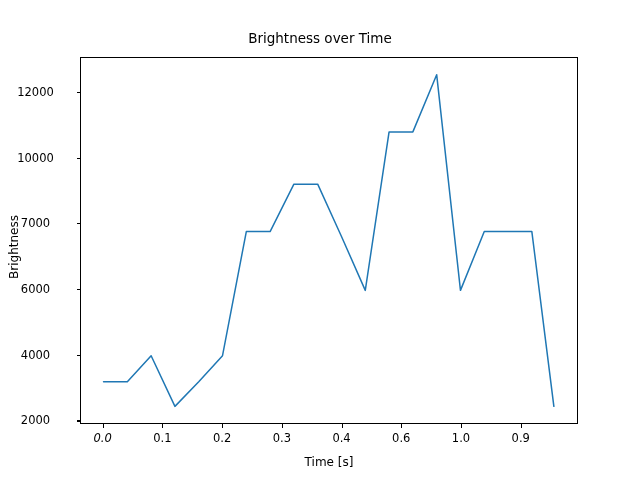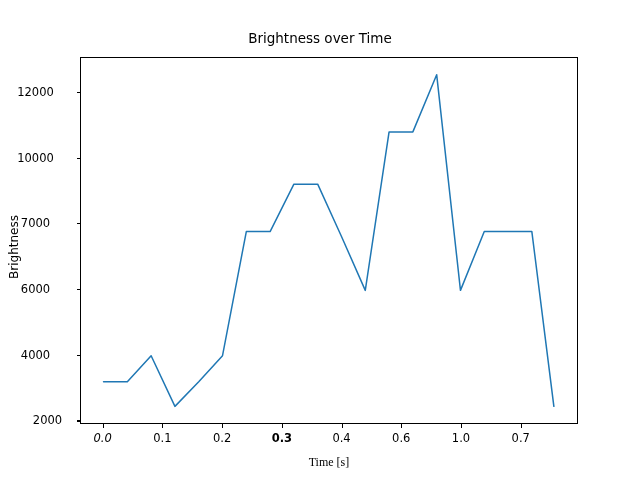--- a/index.html
+++ b/index.html
@@ -72,21 +72,20 @@
     top: 424px;
   }
   #xlabel {
     position: absolute;
     left: 80px;
     width: 498px;
     top: 455px;
     text-align: center;
     font-size: 12px;
     color: #000000;
-    font-family: Liberation Serif, serif;
   }
   #ylabel {
     position: absolute;
     left: 0px;
     top: 240px;
     width: 120px;
     margin-left: -46px;
     text-align: center;
     font-size: 12px;
     color: #000000;
@@ -98,36 +97,36 @@
 <body>
 
 <div id="figure">
 
   <div id="chart-title">Brightness over Time</div>
 
   <div id="ylabel">Brightness</div>
   <div id="xlabel">Time [s]</div>
 
   <div id="ytick-labels">
-      <div class="tick-label ytick-label" style="top: 420.419px; left: 0px; width: 71px; padding-left: 12px;">2000</div>
+      <div class="tick-label ytick-label" style="top: 420.419px; left: 0px; width: 71px;">2000</div>
       <div class="tick-label ytick-label" style="top: 354.707px; left: 0px; width: 71px;">4000</div>
       <div class="tick-label ytick-label" style="top: 288.995px; left: 0px; width: 71px;">6000</div>
       <div class="tick-label ytick-label" style="top: 223.284px; left: 0px; width: 71px;">7000</div>
       <div class="tick-label ytick-label" style="top: 157.572px; left: 0px; width: 71px;">10000</div>
       <div class="tick-label ytick-label" style="top: 91.8601px; left: 0px; width: 71px;">12000</div>
     </div>
   <div id="xtick-labels">
       <div class="tick-label xtick-label" style="left: 102.636px; top: 431px; font-style: italic;">0.0</div>
       <div class="tick-label xtick-label" style="left: 162.363px; top: 431px;">0.1</div>
       <div class="tick-label xtick-label" style="left: 222.089px; top: 431px;">0.2</div>
-      <div class="tick-label xtick-label" style="left: 281.816px; top: 431px; font-weight: bold;">0.3</div>
+      <div class="tick-label xtick-label" style="left: 281.816px; top: 431px;">0.3</div>
       <div class="tick-label xtick-label" style="left: 341.543px; top: 431px;">0.4</div>
       <div class="tick-label xtick-label" style="left: 401.269px; top: 431px;">0.6</div>
       <div class="tick-label xtick-label" style="left: 460.996px; top: 431px;">1.0</div>
-      <div class="tick-label xtick-label" style="left: 520.722px; top: 431px;">0.7</div>
+      <div class="tick-label xtick-label" style="left: 520.722px; top: 431px;">0.9</div>
     </div>
   <div id="tickmarks">
       <div class="tickmark ytickmark" style="top: 420.419px;"></div>
       <div class="tickmark ytickmark" style="top: 354.707px;"></div>
       <div class="tickmark ytickmark" style="top: 288.995px;"></div>
       <div class="tickmark ytickmark" style="top: 223.284px;"></div>
       <div class="tickmark ytickmark" style="top: 157.572px;"></div>
       <div class="tickmark ytickmark" style="top: 91.8601px;"></div>
       <div class="tickmark xtickmark" style="left: 102.636px;"></div>
       <div class="tickmark xtickmark" style="left: 162.363px;"></div>

